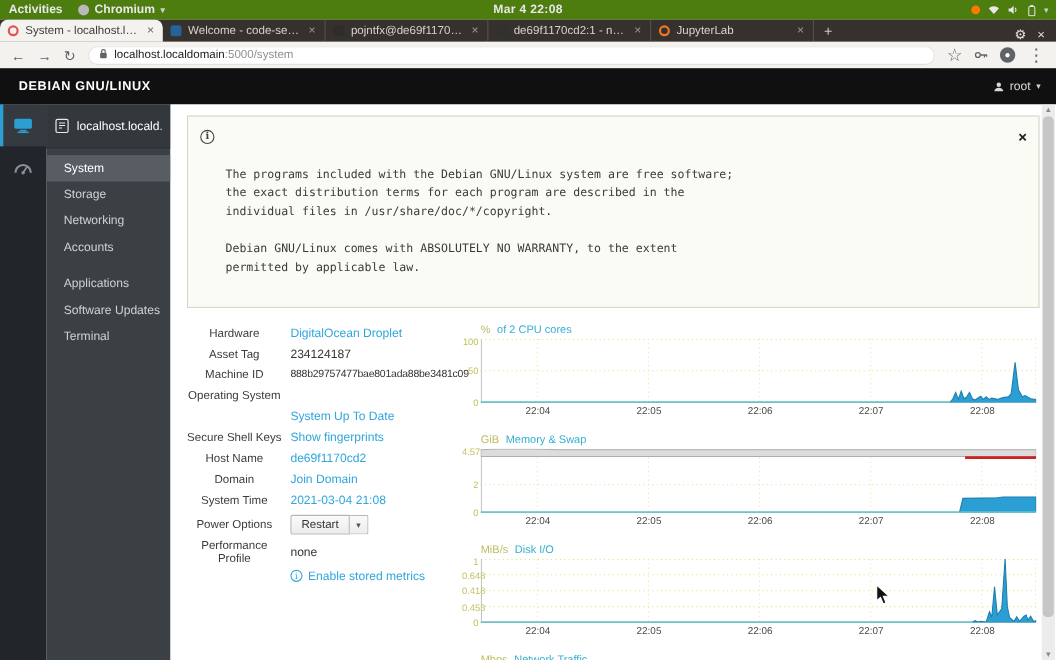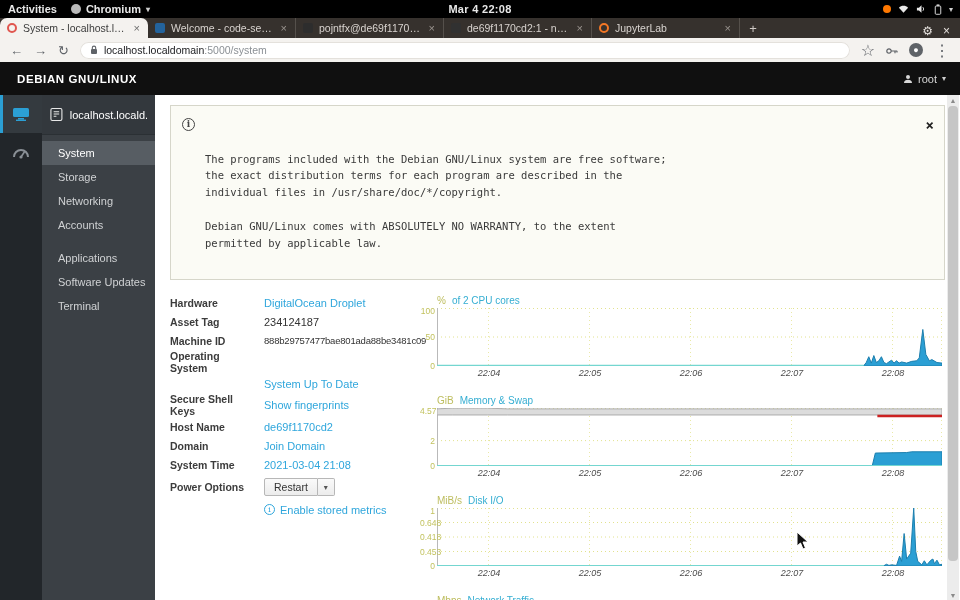--- a/index.html
+++ b/index.html
@@ -1,21 +1,21 @@
 <!DOCTYPE html>
 <html><head>
 <meta charset="utf-8">
 <style>
   * { margin:0; padding:0; box-sizing:border-box; }
   html,body { width:960px; height:600px; overflow:hidden; }
   .screen { position:relative; width:960px; height:600px; background:#fff;
             font-family:"Liberation Sans",sans-serif; overflow:hidden; }
 
   
-  .gnome-bar { position:absolute; left:0; top:0; width:960px; height:18px; background:#000000;
+  .gnome-bar { position:absolute; left:0; top:0; width:960px; height:18px; background:#4d7c0f;
                color:#e8e8e8; display:flex; align-items:center; font-size:11px; }
   .gnome-left { display:flex; align-items:center; gap:14px; padding-left:8px; }
   .g-activities { font-weight:bold; }
   .g-appmenu { display:flex; align-items:center; gap:5px; font-weight:bold; }
   .g-appicon { width:10px; height:10px; border-radius:50%; background:#b9b9b9; display:inline-block; }
   .g-caret { font-size:8px; color:#cfcfcf; }
   .g-clock { position:absolute; left:50%; top:0; transform:translateX(-50%); height:18px;
              display:flex; align-items:center; font-weight:bold; letter-spacing:.3px; }
   .gnome-right { margin-left:auto; display:flex; align-items:center; gap:7px; padding-right:7px; }
   .g-dot { width:8px; height:8px; border-radius:50%; background:#ff7800; }
@@ -80,21 +80,21 @@
            line-height:1.6; white-space:pre-line; min-height:100px; }
   .alert-info-ico { position:absolute; left:11px; top:12px; width:13px; height:13px; border:1.4px solid #444;
                     border-radius:50%; color:#444; font-size:9px; font-weight:bold; text-align:center;
                     line-height:11px; font-family:"DejaVu Serif",serif; }
   .alert-close { position:absolute; right:10px; top:8px; font-size:14px; font-weight:bold; color:#222; cursor:default; }
 
   
   .cols { display:flex; margin-top:13px; }
   .details { width:250px; flex:0 0 250px; }
   .drow { display:flex; align-items:center; min-height:19px; }
-  .dlabel { width:86px; flex:0 0 86px; text-align:left; font-weight:bold; font-size:10.5px; color:#3c3c3c; }
+  .dlabel { width:86px; flex:0 0 86px; text-align:center; font-weight:normal; font-size:10.5px; color:#3c3c3c; }
   .dval { margin-left:8px; font-size:11px; color:#333; }
   .dval.link { color:#2fa6dc; }
   .dval.small { font-size:9.5px; letter-spacing:-0.2px; }
   .btn-group { display:inline-flex; margin-left:8px; }
   .pbtn { font-size:10.5px; color:#333; background:linear-gradient(#fafafa,#ececec); border:1px solid #b7b7b7;
           padding:2px 9px; border-radius:2px 0 0 2px; }
   .pbtn-caret { font-size:8px; color:#555; background:linear-gradient(#fafafa,#ececec); border:1px solid #b7b7b7;
                 border-left:none; padding:2px 6px; border-radius:0 2px 2px 0; display:flex; align-items:center; }
   .metrics-link { display:flex; align-items:center; gap:5px; color:#2fa6dc; font-size:11px; margin-left:8px; }
   .m-ico { width:11px; height:11px; border:1.2px solid #2fa6dc; border-radius:50%; font-size:8px;
@@ -102,21 +102,21 @@
 
   
   .charts { flex:1; padding-top:0; }
   .chart-block { position:relative; padding-left:17px; margin-bottom:13px; height:87px; }
   .chart-title-row { font-size:10px; height:15px; display:flex; gap:6px; align-items:center; }
   .chart-unit { color:#bdbd5e; }
   .chart-title { color:#35aed2; }
   .chart-plot { position:relative; }
   .ytick { position:absolute; width:15px; text-align:right; font-size:8.5px; color:#c2c25e;
            transform:translateY(-50%); left:-17px; }
-  .chart-xlabels { position:relative; height:13px; font-size:9px; color:#4a4a4a;font-style:italic; }
+  .chart-xlabels { position:relative; height:13px; font-size:9px; color:#4a4a4a; }
   .xtick { position:absolute; transform:translateX(-50%); top:2px; }
 
   
   .scrollbar { position:absolute; right:1px; top:0; width:12px; height:505px; background:#ececec; }
   .sb-arrow { position:absolute; left:0; width:12px; height:10px; color:#8a8a8a; font-size:7px;
               display:flex; align-items:center; justify-content:center; }
   .sb-thumb { position:absolute; left:1px; width:10px; top:11px; height:455px; background:#c6c6c6; border-radius:4px; }
 
   .cursor { position:absolute; z-index:50; }
 </style>
@@ -319,20 +319,24 @@
             <div class="drow">
               <span class="dlabel">System Time</span>
               <span class="dval link">2021-03-04 21:08</span>
             </div>
             <div class="drow" style="min-height: 26px;">
               <span class="dlabel">Power Options</span>
               <span class="btn-group">
                 <span class="pbtn">Restart</span>
                 <span class="pbtn-caret">▾</span>
               </span>
+            </div>
+            <div class="drow">
+              <span class="dlabel">Performance Profile</span>
+              <span class="dval">none</span>
             </div>
             <div class="drow">
               <span class="dlabel"></span>
               <span class="metrics-link">
                 <span class="m-ico">i</span>
                 <span>Enable stored metrics</span>
               </span>
             </div>
           </div>
         <div class="charts" id="charts">

